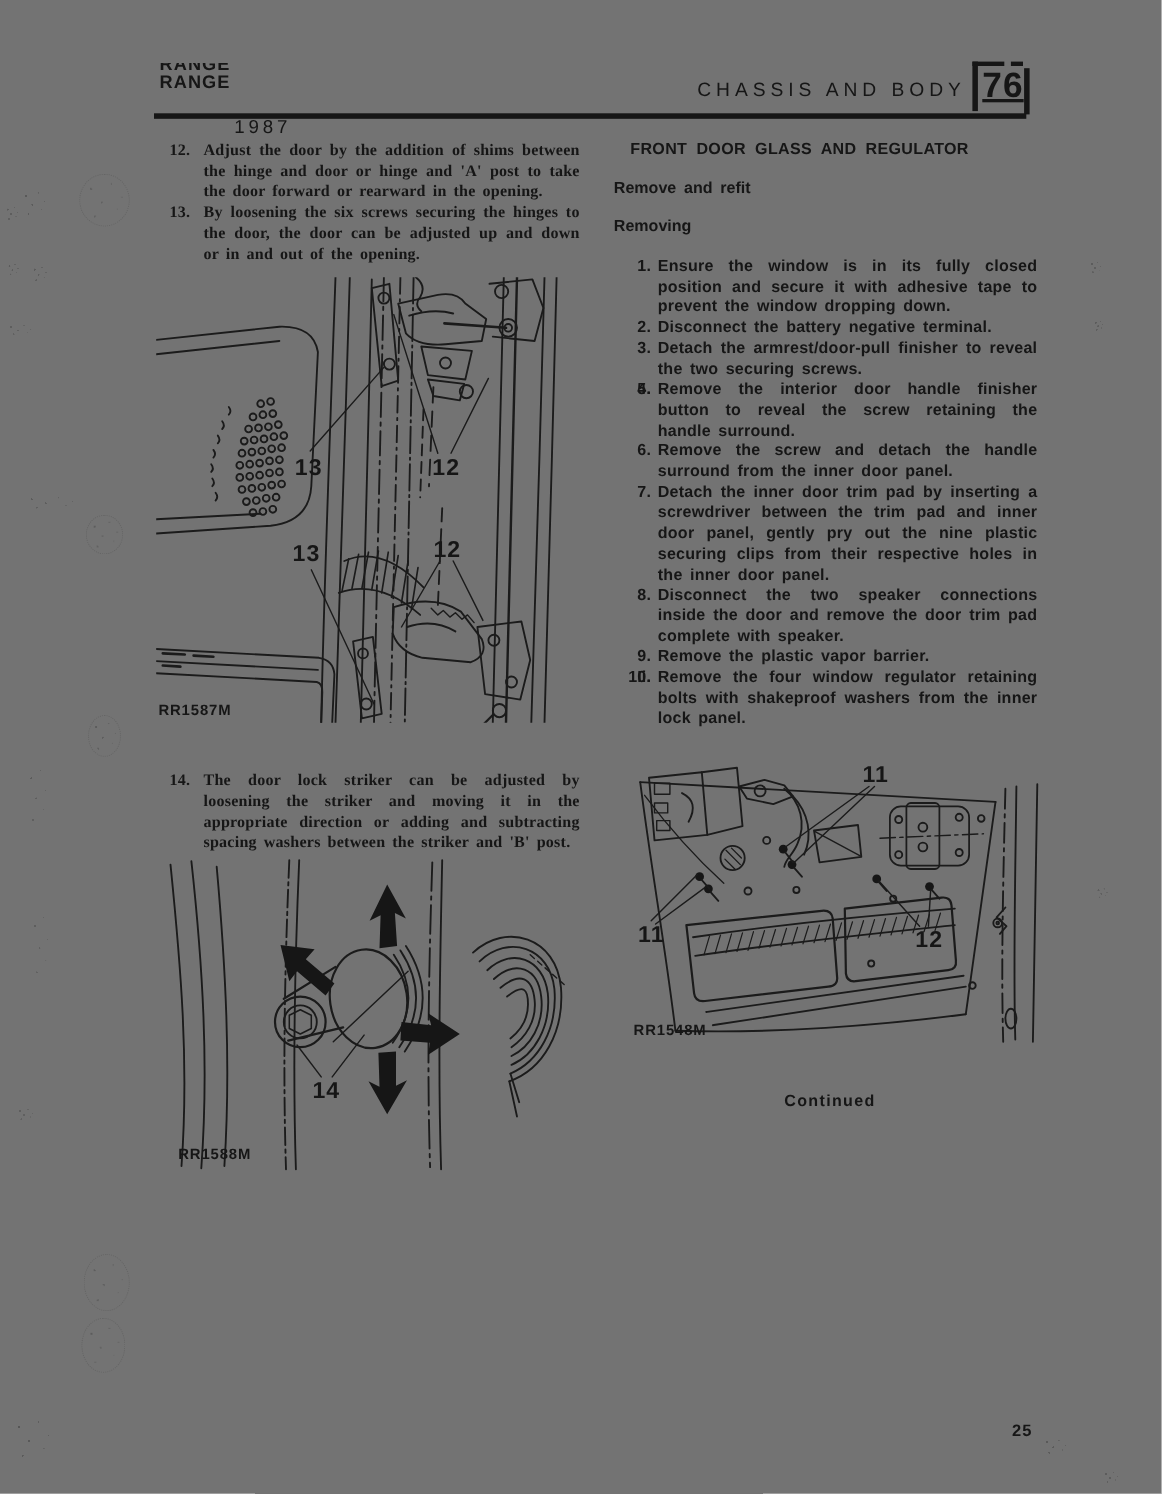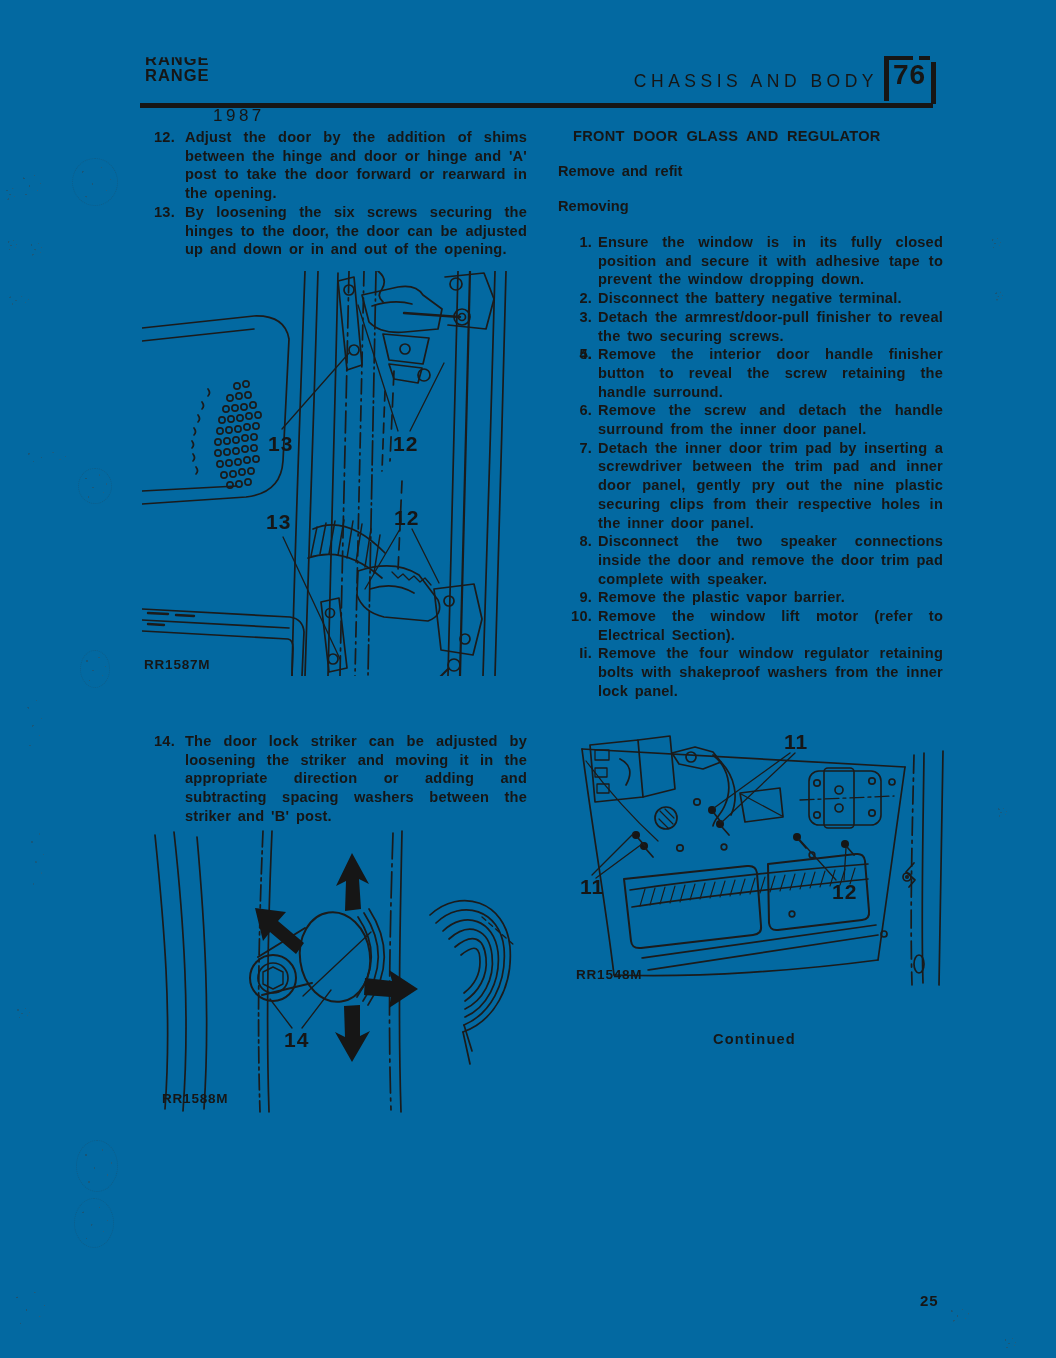--- a/index.html
+++ b/index.html
@@ -1,54 +1,54 @@
 <!DOCTYPE html>
 <html><head>
 <meta charset="utf-8">
 <style>
   html,body{margin:0;padding:0;background:#e8e8e8;}
   .page{
     position:relative; width:1056px; height:1358px; margin:0 auto;
-    background:#0369a1; overflow:hidden;
+    background:#737373; overflow:hidden;
     font-family:"Liberation Sans", sans-serif; color:#161616;
     -webkit-font-smoothing:antialiased;
   }
   
   .brand{position:absolute; left:145px; top:52px; font-weight:700; font-size:16.5px; line-height:15.5px; letter-spacing:1px;}
   .brand .l1{display:block; clip-path:inset(34% 0 -8% 0);}
   .brand .l2{display:block;}
   .year{position:absolute; left:213px; top:58px; font-size:17px; font-weight:400; letter-spacing:3.5px;margin-top:48px;}
   .section-title{position:absolute; right:178px; top:71px; font-size:17.5px; font-weight:400; letter-spacing:4.5px;}
   .sec-box{position:absolute; left:884px; top:55px; width:52px; height:47px;}
   .sec-box .bar{position:absolute; background:#161616;}
   .sec-box .bl{left:0; top:1px; width:5px; height:45px;}
   .sec-box .bt1{left:0; top:1px; width:29px; height:4px;}
   .sec-box .bt2{left:35px; top:1px; width:11px; height:4px;}
   .sec-box .br{right:0; top:7px; width:5px; height:42px;}
-  .sec-num{position:absolute; left:9px; top:4px; font-size:28px; font-weight:700; letter-spacing:1px;}
+  .sec-num{position:absolute; left:9px; top:4px; font-size:32px; font-weight:700; letter-spacing:1px;text-decoration:underline;}
   .header-rule{position:absolute; left:140px; top:103px; width:793px; height:5px; background:#161616;}
   
   .col{position:absolute; top:128px; width:385px;}
   .col-left{left:142px;}
   .col-right{left:558px;}
   .bodytext{font-size:14.6px; line-height:18.7px; font-weight:700; letter-spacing:0.2px; word-spacing:2.5px; text-align:justify; hyphens:none;}
-  .item{position:relative; padding-left:43px; margin:0;}
+  .item{position:relative; padding-left:43px; margin:0;font-family:Liberation Serif, serif;}
   .item .num{position:absolute; left:12px; top:0;}
   .step{position:relative; padding-left:40px; margin:0;}
   .step .num{position:absolute; left:0; top:0; width:34px; text-align:right;}
   .rc-heading{font-size:14.6px; font-weight:700; letter-spacing:0.3px; word-spacing:4px; margin:0 0 19px 15px;}
   .rc-sub{font-size:14.6px; font-weight:700; word-spacing:3px; margin:0 0 19px 0;}
   .continued{margin:42px 0 0 155px; font-size:14.6px; font-weight:700; letter-spacing:1.2px; word-spacing:2px;}
   .page-num{position:absolute; left:920px; top:1292px; font-size:15px; font-weight:700; letter-spacing:1px;}
   
   svg{display:block;}
   .fig1{margin-top:12px;}
   .fig2{margin-top:4px;}
   .fig3{margin-top:26px; margin-left:4px;}
-  .item14{margin-top:56px;}
+  .item14{margin-top:44px;}
   .fig-line{stroke:#1b1b1b; fill:none; stroke-width:1.7; stroke-linecap:round; stroke-linejoin:round;}
   .fig-thin{stroke:#1b1b1b; fill:none; stroke-width:1.3; stroke-linecap:round;}
   .fig-fill{fill:#161616; stroke:none;}
   .fig-label{font:700 21px "Liberation Sans", sans-serif; fill:#161616; letter-spacing:1px;}
   .fig-caption{font:700 13.5px "Liberation Sans", sans-serif; fill:#161616; letter-spacing:0.8px;}
   
   .speck{position:absolute; pointer-events:none;
     background-image:
       radial-gradient(circle 1.6px at 22% 28%, #3a3a3a 55%, transparent 62%),
       radial-gradient(circle 1.1px at 64% 18%, #4a4a4a 55%, transparent 62%),
@@ -262,21 +262,21 @@
 
     <div class="step bodytext"><span class="num">1.</span><span>Ensure the window is in its fully closed position and secure it with adhesive tape to prevent the window dropping down.</span></div>
     <div class="step bodytext"><span class="num">2.</span><span>Disconnect the battery negative terminal.</span></div>
     <div class="step bodytext"><span class="num">3.</span><span>Detach the armrest/door-pull finisher to reveal the two securing screws.</span></div>
     <div class="step bodytext"><span class="num">4.</span></div>
     <div class="step bodytext"><span class="num">5.</span><span>Remove the interior door handle finisher button to reveal the screw retaining the handle surround.</span></div>
     <div class="step bodytext"><span class="num">6.</span><span>Remove the screw and detach the handle surround from the inner door panel.</span></div>
     <div class="step bodytext"><span class="num">7.</span><span>Detach the inner door trim pad by inserting a screwdriver between the trim pad and inner door panel, gently pry out the nine plastic securing clips from their respective holes in the inner door panel.</span></div>
     <div class="step bodytext"><span class="num">8.</span><span>Disconnect the two speaker connections inside the door and remove the door trim pad complete with speaker.</span></div>
     <div class="step bodytext"><span class="num">9.</span><span>Remove the plastic vapor barrier.</span></div>
-    <div class="step bodytext"><span class="num">10.</span><span>Remove the window lift motor (refer to Electrical Section).</span></div>
+    <div class="step bodytext"><span class="num">10.</span></div>
     <div class="step bodytext"><span class="num">Ii.</span><span>Remove the four window regulator retaining bolts with shakeproof washers from the inner lock panel.</span></div>
 
     <svg class="fig3" width="390" height="262" viewBox="0 0 390 262">
       <g class="fig-line">
         <path d="M20,22 L343,40"></path>
         <path d="M20,22 C30,100 44,180 52,248"></path>
         <path d="M52,248 C140,251 240,243 316,233"></path>
         <path d="M343,40 L316,233"></path>
         <path d="M24,34 C45,62 72,92 96,114" stroke-width="1.2"></path>
         <path d="M352,28 C350,110 348,190 350,258" stroke-dasharray="18 5 3 5"></path>

